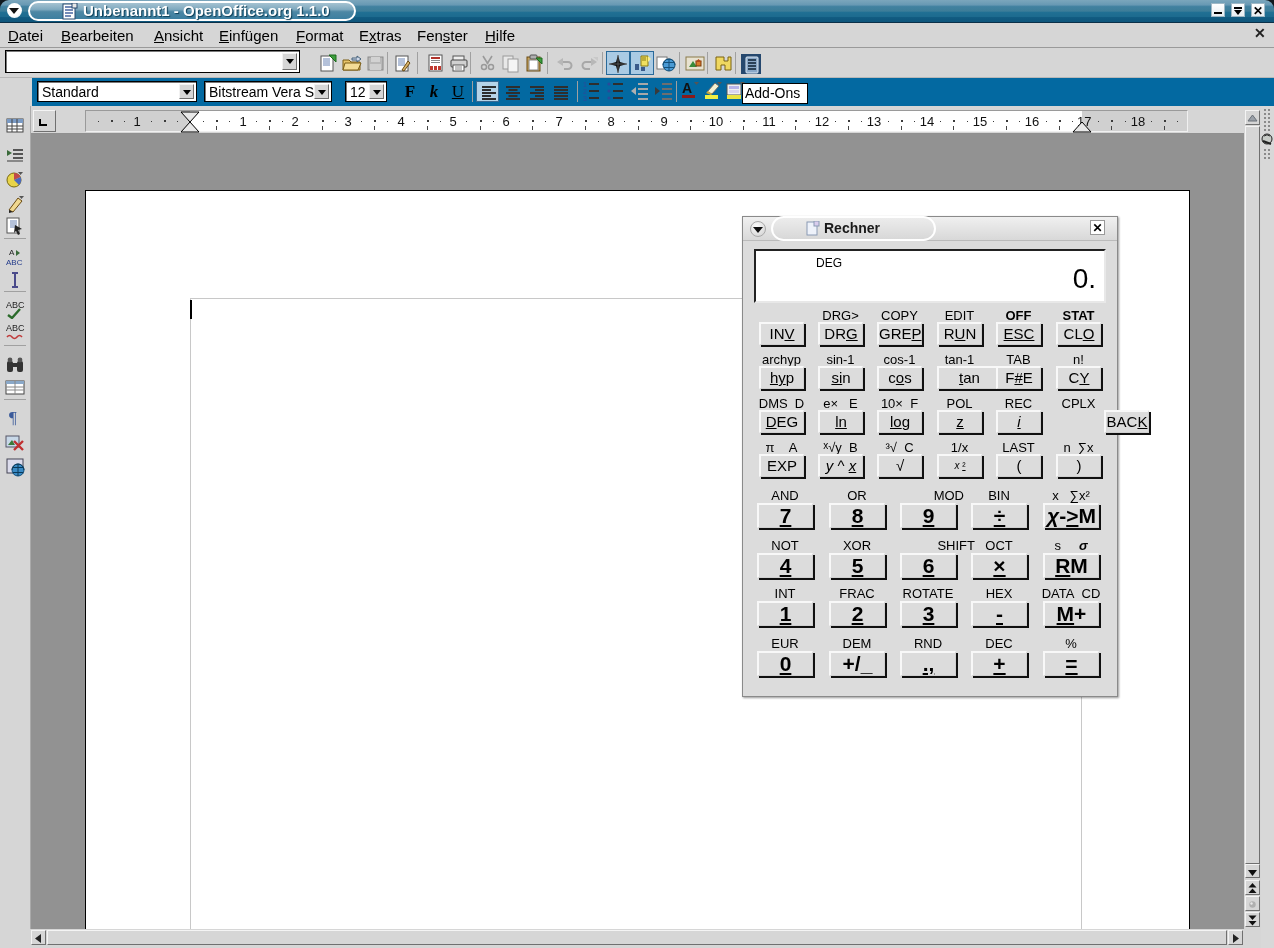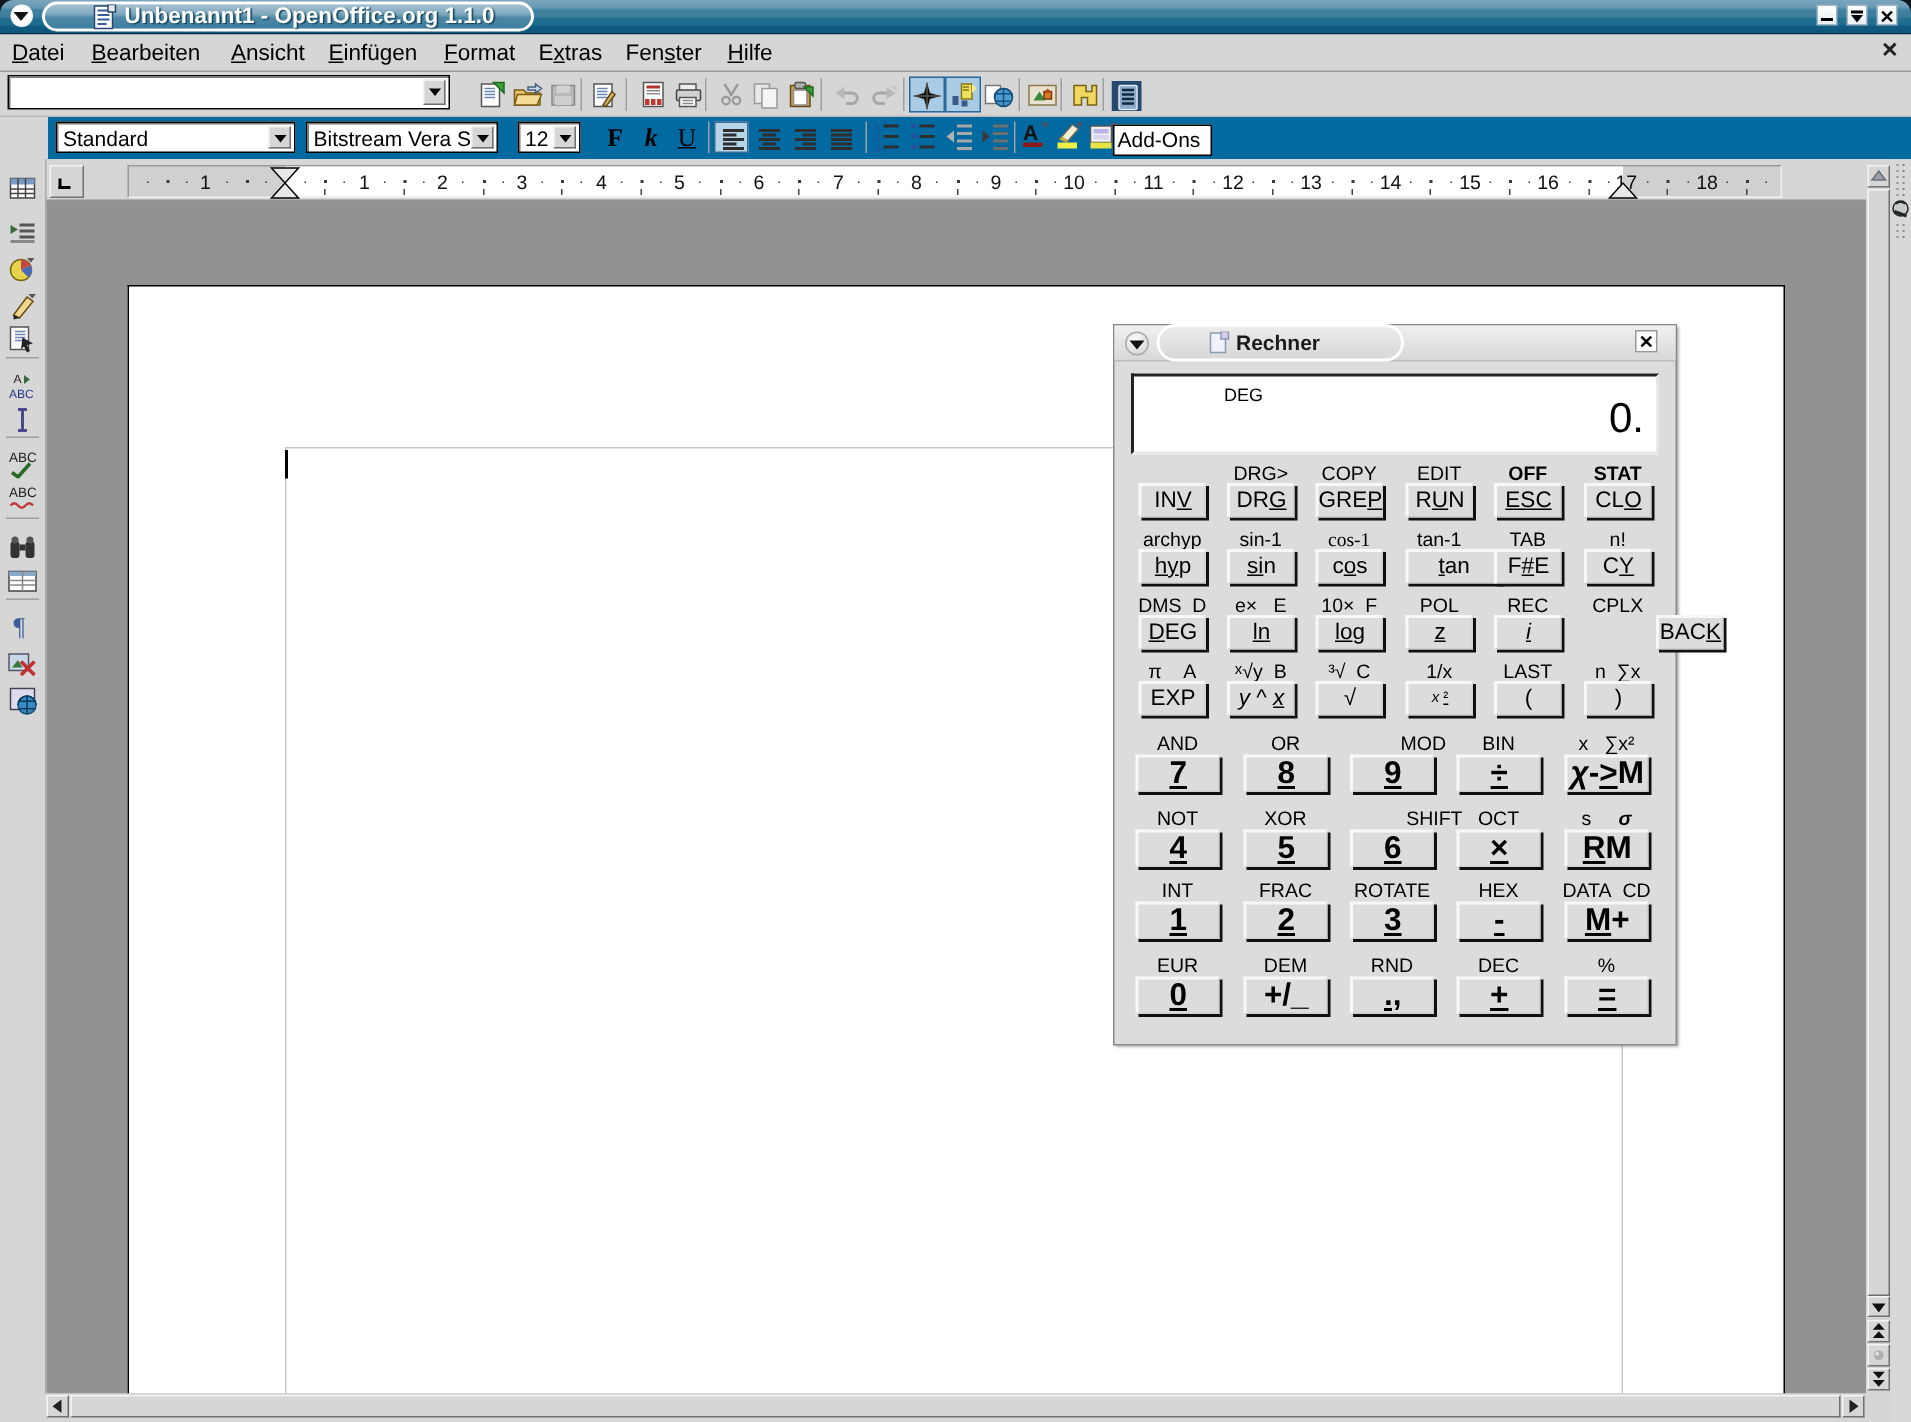--- a/index.html
+++ b/index.html
@@ -578,21 +578,21 @@
 <div class="clab" style="left:187px; top:91px; width:59px;">EDIT</div>
 <div class="cbtn" style="left:194px; top:105px; width:45px; height:23px; font-size:15px; line-height:19px;">R<u>U</u>N</div>
 <div class="clab" style="left:246px; top:91px; width:59px;"><b>OFF</b></div>
 <div class="cbtn" style="left:253px; top:105px; width:45px; height:23px; font-size:15px; line-height:19px;"><u>ESC</u></div>
 <div class="clab" style="left:306px; top:91px; width:59px;font-weight:bold;">STAT</div>
 <div class="cbtn" style="left:313px; top:105px; width:45px; height:23px; font-size:15px; line-height:19px;">CL<u>O</u></div>
 <div class="clab" style="left:9px; top:135px; width:59px;">archyp</div>
 <div class="cbtn" style="left:16px; top:149px; width:45px; height:23px; font-size:15px; line-height:19px;"><u>hy</u>p</div>
 <div class="clab" style="left:68px; top:135px; width:59px;">sin-1</div>
 <div class="cbtn" style="left:75px; top:149px; width:45px; height:23px; font-size:15px; line-height:19px;"><u>si</u>n</div>
-<div class="clab" style="left:127px; top:135px; width:59px;font-family:Liberation Serif, serif;">cos-1</div>
+<div class="clab" style="left:127px; top:135px; width:59px;">cos-1</div>
 <div class="cbtn" style="left:134px; top:149px; width:45px; height:23px; font-size:15px; line-height:19px;">c<u>o</u>s</div>
 <div class="clab" style="left:187px; top:135px; width:59px;">tan-1</div>
 <div class="cbtn" style="left:194px; top:149px; width:64px; height:23px; font-size:15px; line-height:19px;"><u>t</u>an</div>
 <div class="clab" style="left:246px; top:135px; width:59px;">TAB</div>
 <div class="cbtn" style="left:253px; top:149px; width:45px; height:23px; font-size:15px; line-height:19px;">F<u>#</u>E</div>
 <div class="clab" style="left:306px; top:135px; width:59px;">n!</div>
 <div class="cbtn" style="left:313px; top:149px; width:45px; height:23px; font-size:15px; line-height:19px;">C<u>Y</u></div>
 <div class="clab" style="left:9px; top:179px; width:59px;">DMS&nbsp;&nbsp;D</div>
 <div class="cbtn" style="left:16px; top:193px; width:45px; height:23px; font-size:15px; line-height:19px;"><u>D</u>EG</div>
 <div class="clab" style="left:68px; top:179px; width:59px;">e×&nbsp;&nbsp;&nbsp;E</div>

